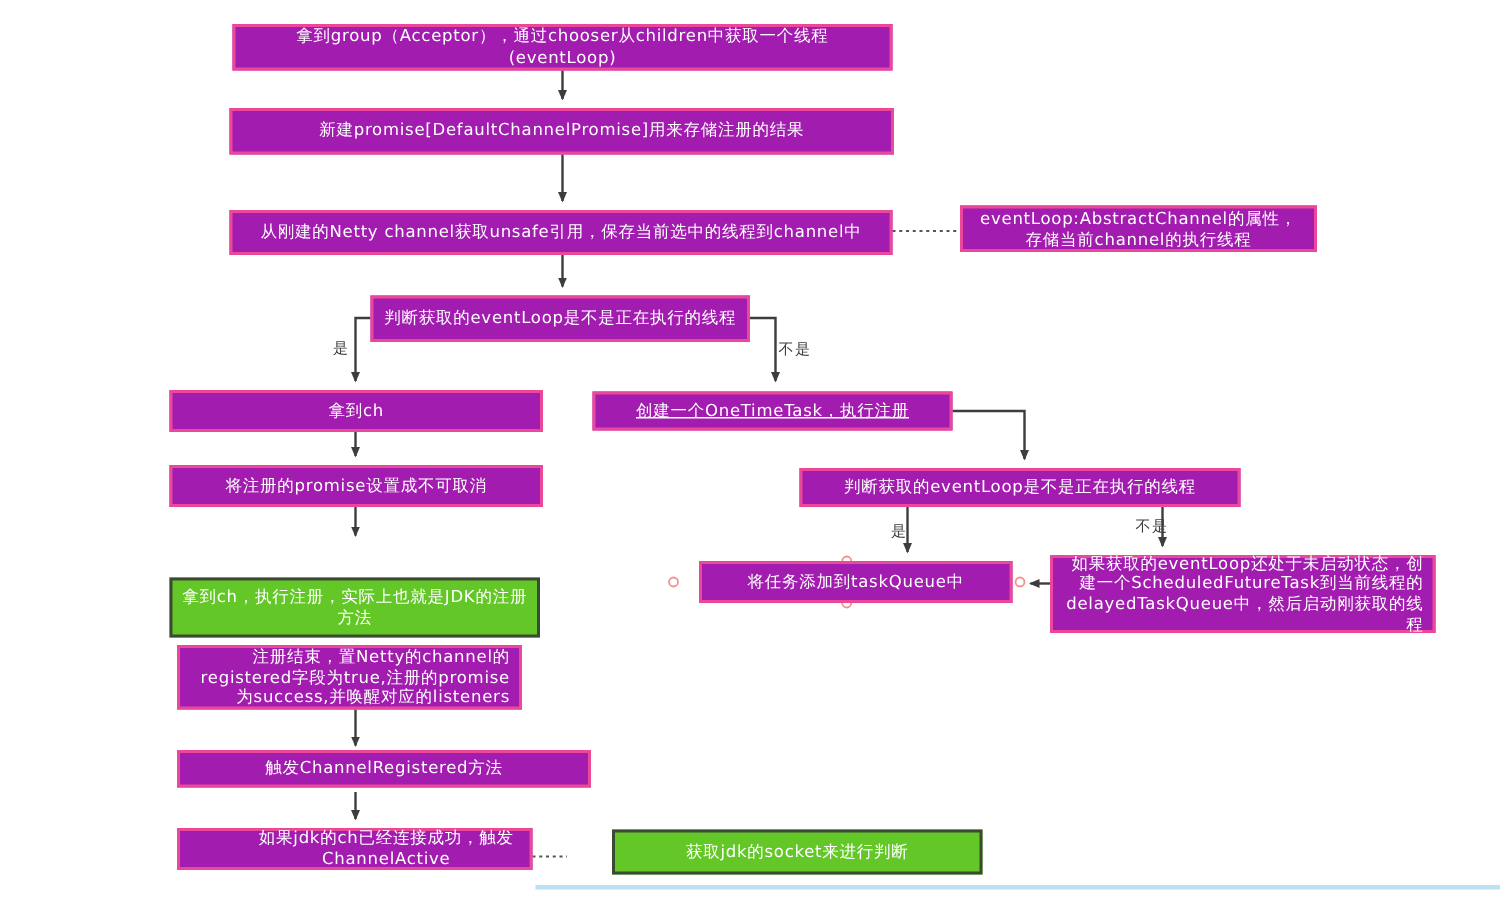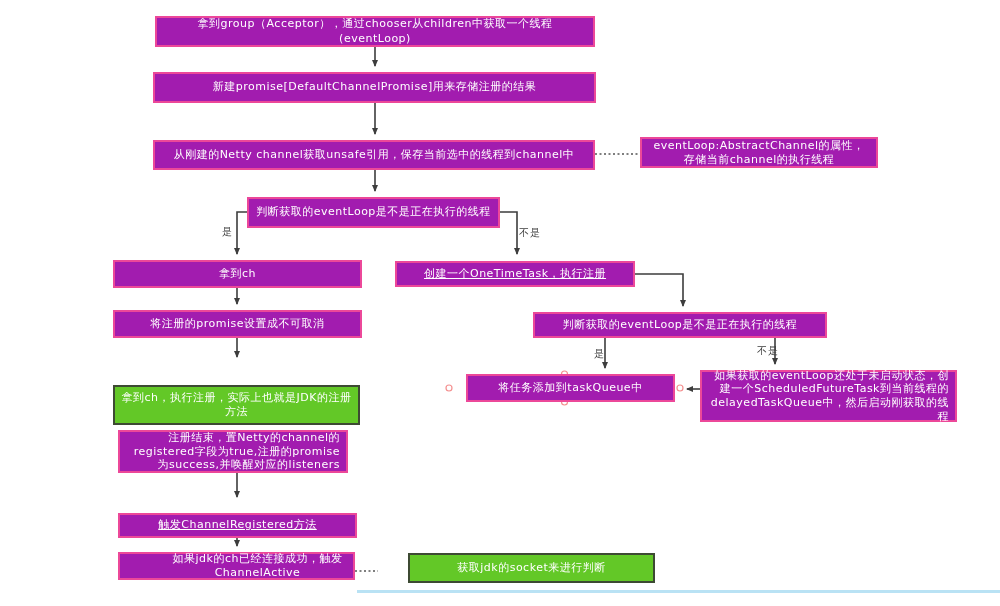--- a/index.html
+++ b/index.html
@@ -31,21 +31,21 @@
   #n-eventloop-note{left:640px;top:137px;width:238px;height:31px;line-height:1.2;}
   #n-check-1{left:247px;top:197px;width:253px;height:31px;}
   #n-do-register{left:113px;top:260px;width:249px;height:28px;}
   #n-one-time-task{left:395px;top:261px;width:240px;height:26px;text-decoration:underline;}
   #n-promise-uncancellable{left:113px;top:310px;width:249px;height:28px;}
   #n-check-2{left:533px;top:312px;width:294px;height:26px;}
   #n-jdk-register{left:113px;top:363px;width:247px;height:40px;margin-top:22px;}
   #n-add-taskqueue{left:466px;top:374px;width:209px;height:28px;}
   #n-not-started{left:700px;top:370px;width:257px;height:52px;line-height:1.25;text-align:right;}
   #n-register-done{left:118px;top:430px;width:230px;height:43px;line-height:1.25;text-align:right;}
-  #n-fire-registered{left:118px;top:513px;width:239px;height:25px;text-decoration:underline;}
+  #n-fire-registered{left:118px;top:500px;width:276px;height:25px;}
   #n-fire-active{left:118px;top:552px;width:237px;height:28px;padding-left:48px;}
   #n-socket-check{left:378px;top:553px;width:247px;height:30px;margin-left:30px;}
   #lbl-yes1{left:222px;top:225px;}
   #lbl-no1{left:519px;top:226px;}
   #lbl-yes2{left:594px;top:347px;}
   #lbl-no2{left:757px;top:344px;}
 </style>
 </head>
 <body>
 

